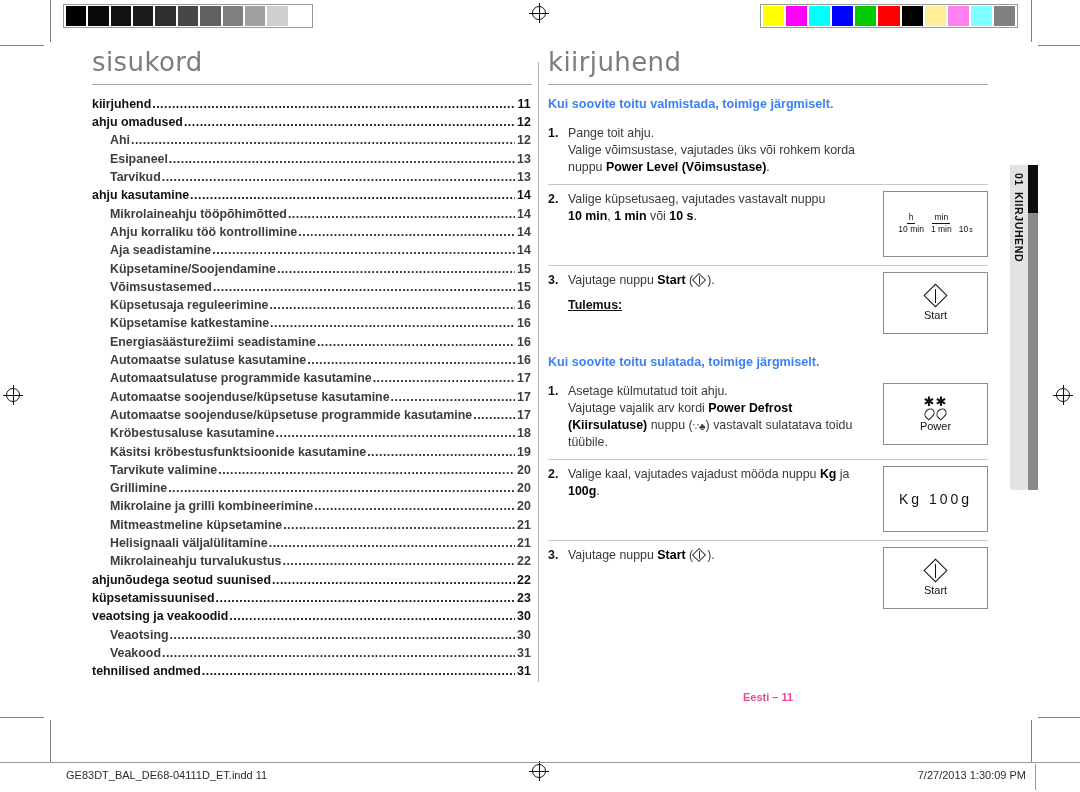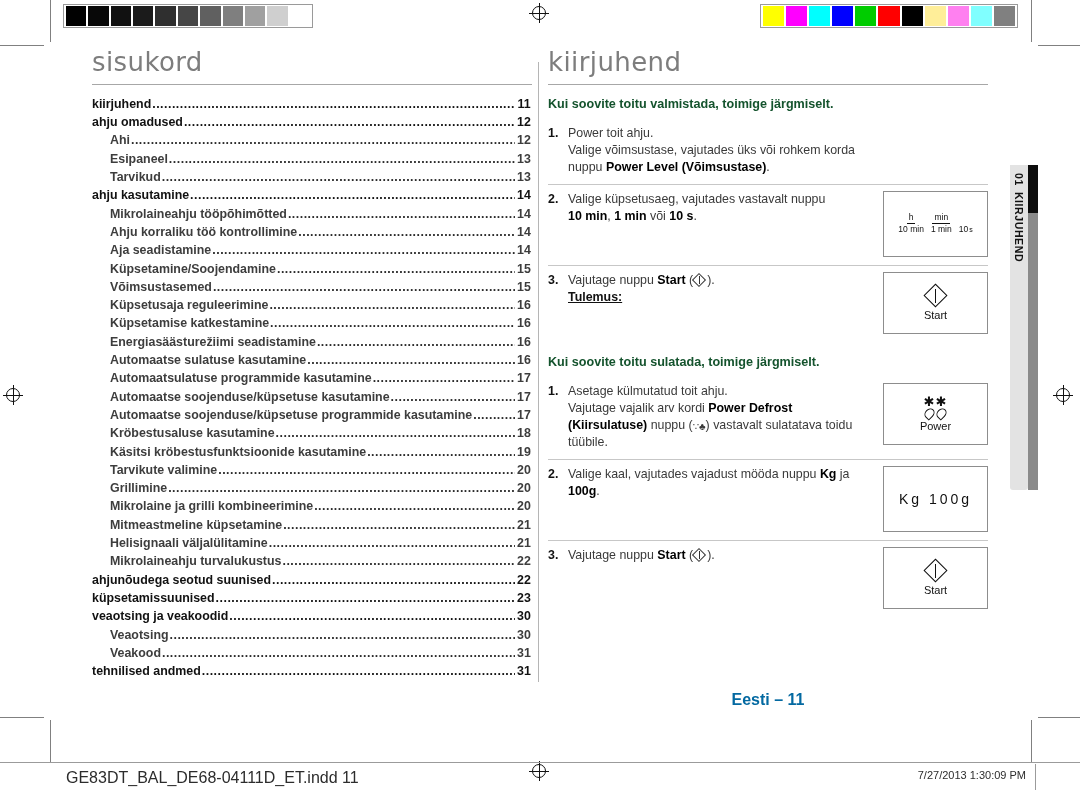--- a/index.html
+++ b/index.html
@@ -63,33 +63,33 @@
     height:16px;
   }
   .toc-row .pg{flex:0 0 auto;text-align:center;min-width:16px;}
   .toc-row.lvl1{font-weight:bold;color:#111;padding-left:0;}
   .toc-row.lvl2{font-weight:bold;color:#3d3d3d;padding-left:18px;}
   .toc-row.lvl1 .dots{color:#111;}
 
   
   .qg{margin-top:11px;}
   .qg-head{
-    font-size:12.6px;font-weight:bold;color:#14532d;
+    font-size:12.6px;font-weight:bold;color:#3b82f6;
     margin:0 0 7px 0;line-height:16px;
   }
   .qg-head.second{margin-top:12px;}
 
   .step{display:flex;align-items:flex-start;padding:6px 0 8px 0;}
   .step.sep{border-top:1.4px solid #c7c7c7;}
   .step .num{flex:0 0 20px;font-size:12.4px;font-weight:bold;color:#111;line-height:17px;}
   .step .body{flex:1 1 auto;font-size:12.4px;line-height:17px;color:#3a3a3a;padding-right:8px;}
   .step .body b{color:#000000;}
   .step .art{flex:0 0 105px;}
 
-  .result{display:flex;margin-top:0;}
+  .result{display:flex;margin-top:8px;}
   .result .lbl{flex:0 0 78px;font-weight:bold;color:#111;text-decoration:underline;}
   .result .txt{flex:1 1 auto;color:#3a3a3a;}
 
   
   .btnbox{
     width:105px;height:62px;border:1px solid #8d8d8d;background:#fff;
     display:flex;flex-direction:column;align-items:center;justify-content:center;
     box-sizing:border-box;
   }
   .btnbox.tall{height:66px;}
@@ -138,21 +138,21 @@
   .inline-diamond i{
     position:absolute;left:1px;top:1px;width:10px;height:10px;
     border:1.1px solid #333;transform:rotate(45deg);box-sizing:border-box;
   }
   .inline-diamond u{position:absolute;left:6.2px;top:2.5px;width:1.1px;height:8px;background:#333;text-decoration:none;}
   .inline-defrost{display:inline-block;font-size:10px;line-height:10px;vertical-align:-1px;}
 
   
   .pagemark{
     position:absolute;left:0;top:643px;width:440px;text-align:center;
-    font-size:16px;font-weight:bold;color:#0369a1;
+    font-size:11px;font-weight:bold;color:#ec4899;
   }
 
   
   .tab{
     position:absolute;left:1010px;top:165px;width:18px;height:325px;
     background:#e3e3e3;border-radius:0 0 3px 3px;
   }
   .tab .ink{position:absolute;left:18px;top:0;width:10px;height:48px;background:#0d0d0d;}
   .tab .gray{position:absolute;left:18px;top:48px;width:10px;height:277px;background:#8a8a8a;}
   .tab .txt{
@@ -160,21 +160,21 @@
     transform-origin:0 0;transform:rotate(90deg) translateY(-18px);
     font-size:10.5px;font-weight:bold;letter-spacing:.6px;color:#111;
     display:flex;align-items:center;padding-left:8px;box-sizing:border-box;
     white-space:nowrap;
   }
   .tab .txt .no{margin-right:6px;}
 
   
   .slug{position:absolute;left:0;bottom:0;width:1080px;height:30px;}
   .slug .rule{position:absolute;left:0;top:0;width:1080px;height:1px;background:#9b9b9b;}
-  .slug .l{position:absolute;left:66px;top:7px;font-size:16px;color:#2c2c2c;}
+  .slug .l{position:absolute;left:66px;top:7px;font-size:11px;color:#2c2c2c;}
   .slug .r{position:absolute;right:54px;top:7px;font-size:11px;color:#2c2c2c;}
   .slug .sep{position:absolute;right:44px;top:2px;width:1px;height:26px;background:#9b9b9b;}
 </style>
 </head>
 <body>
 
 <div class="page">
 
   <div class="crop-v" style="left:50px;top:0;height:42px;"></div>
   <div class="crop-h" style="left:0;top:45px;width:44px;"></div>
@@ -405,21 +405,21 @@
 
     <div class="col" id="col-right">
       <h1 class="chapter">kiirjuhend</h1>
 
       <div class="qg">
         <p class="qg-head">Kui soovite toitu valmistada, toimige järgmiselt.</p>
 
         <div class="step">
           <div class="num">1.</div>
           <div class="body">
-            <span>Power toit ahju.</span><br>
+            <span>Pange toit ahju.</span><br>
             <span>Valige võimsustase, vajutades üks või rohkem korda</span><br>
             <span>nuppu </span><b>Power Level (Võimsustase)</b><span>.</span>
           </div>
         </div>
 
         <div class="step sep">
           <div class="num">2.</div>
           <div class="body">
             <span>Valige küpsetusaeg, vajutades vastavalt nuppu</span><br>
             <b>10 min</b><span>, </span><b>1 min</b><span> või </span><b>10 s</b><span>.</span>

